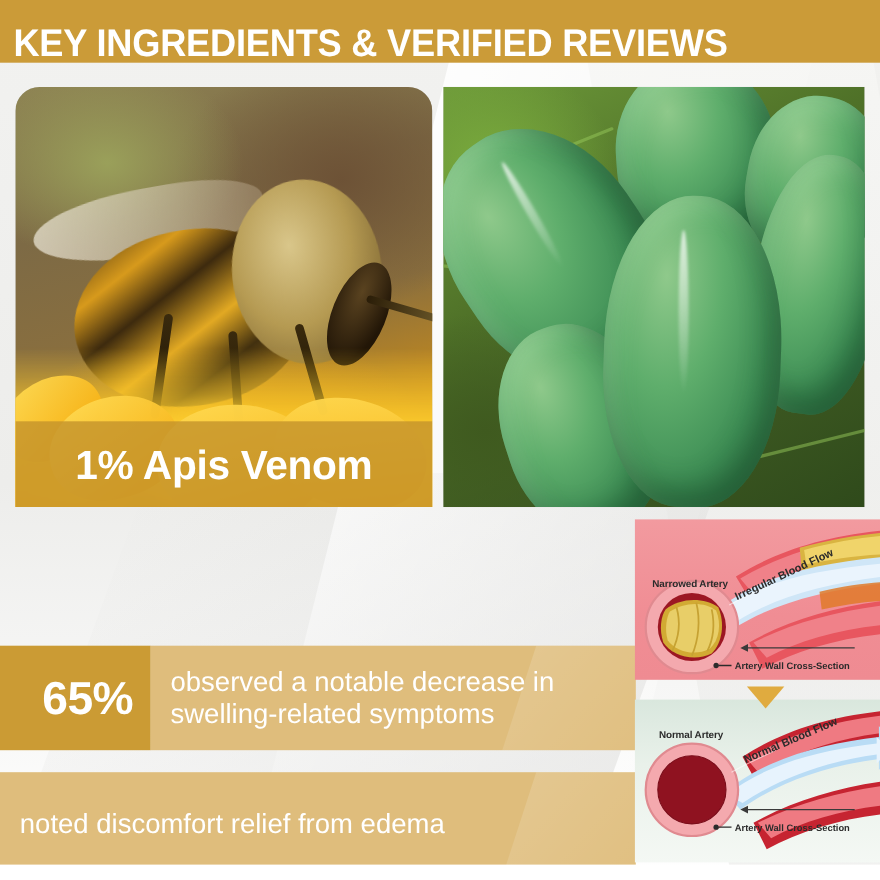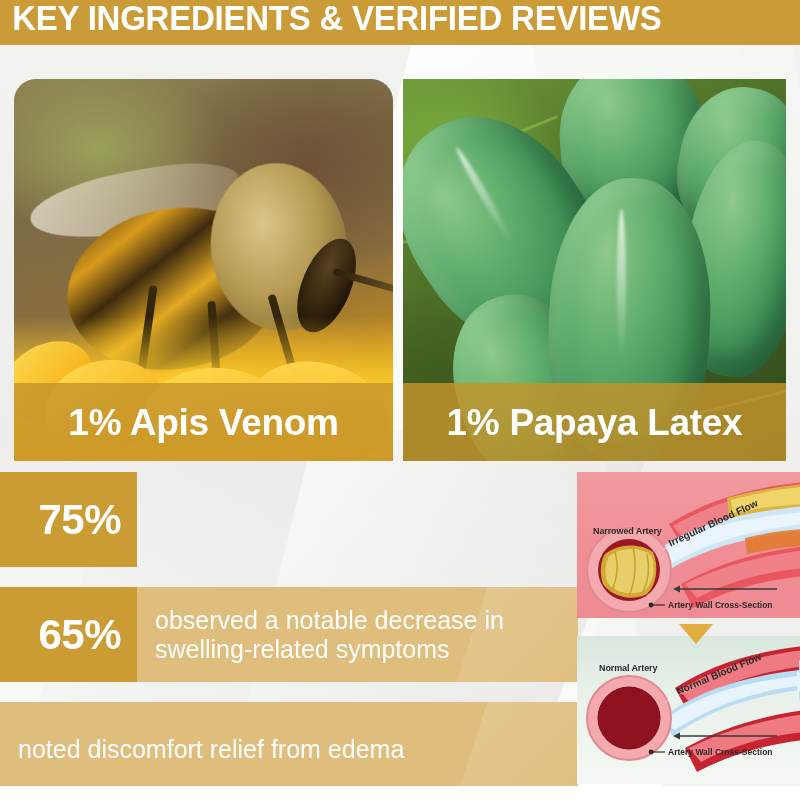--- a/index.html
+++ b/index.html
@@ -46,24 +46,24 @@
     left: 60px; top: 430px;
     width: 520px; height: 420px;
     transform: skewX(-20deg);
     background: linear-gradient(135deg, rgba(255,255,255,0.0) 0%, rgba(216,216,214,0.55) 100%);
   }
 
   
   .header {
     position: absolute;
     left: 0; top: 0;
-    width: 800px; height: 45px;
+    width: 800px; height: 57px;
     background: #cb9b38;
     display: flex;
-    align-items: flex-start;
+    align-items: flex-end;
   }
   .header-title {
     color: #ffffff;
     font-family: "Liberation Sans Narrow", "Liberation Sans", sans-serif;
     font-weight: 700;
     font-size: 35px;
     letter-spacing: -0.2px;
     transform: scaleX(0.94);
     transform-origin: left center;
     white-space: nowrap;
@@ -397,33 +397,27 @@
         <div class="leafline" style="left:58%;top:86%;width:46%;transform:rotate(-14deg);"></div>
         <div class="papaya f2"></div>
         <div class="papaya f3"></div>
         <div class="papaya f5"></div>
         <div class="papaya f1"></div>
         <div class="papaya f6"></div>
         <div class="papaya f4"></div>
         <div class="shine" style="left:56%;top:34%;width:9px;height:150px;"></div>
         <div class="shine" style="left:20%;top:16%;width:8px;height:110px;transform:rotate(-30deg);"></div>
       </div>
-      <div class="card-caption">
-        <span class="card-caption-text">1% Papaya Latex</span>
-      </div>
     </div>
 
   </div>
 
   <div class="stats">
 
     <div class="stat-row">
-      <div class="stat-pct">
-        <span class="stat-pct-text">75%</span>
-      </div>
     </div>
 
     <div class="stat-row">
       <div class="stat-pct">
         <span class="stat-pct-text">65%</span>
       </div>
       <div class="stat-desc">
         <span class="stat-desc-text">observed a notable decrease in swelling-related symptoms</span>
       </div>
     </div>

